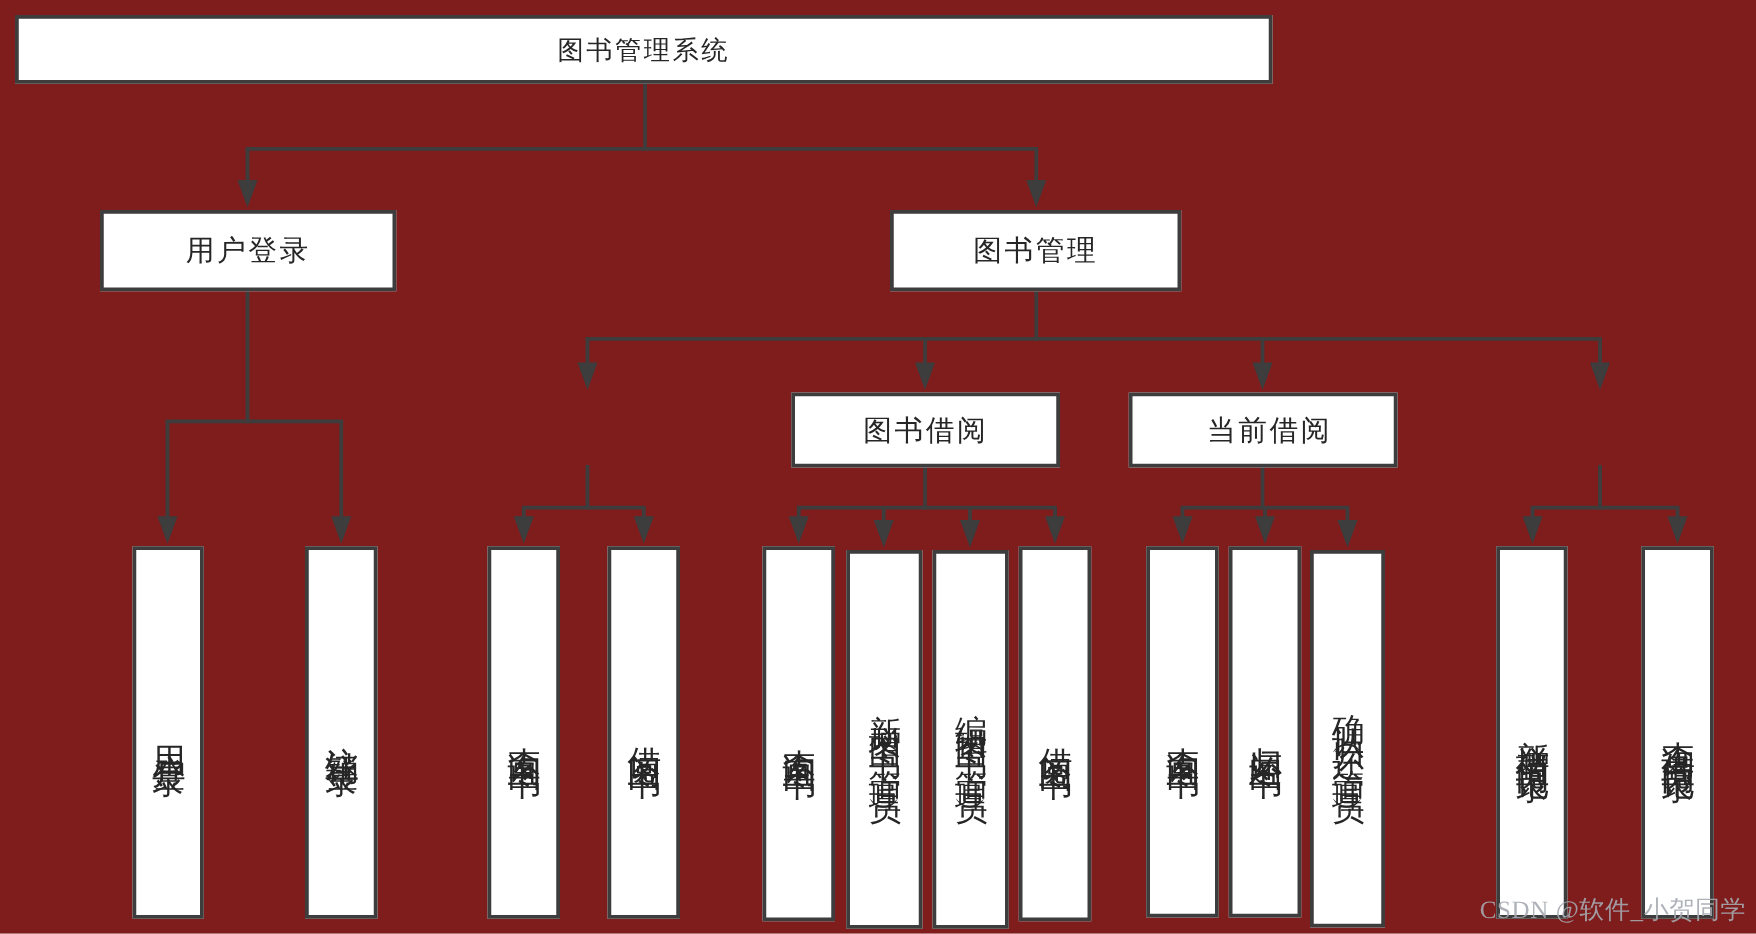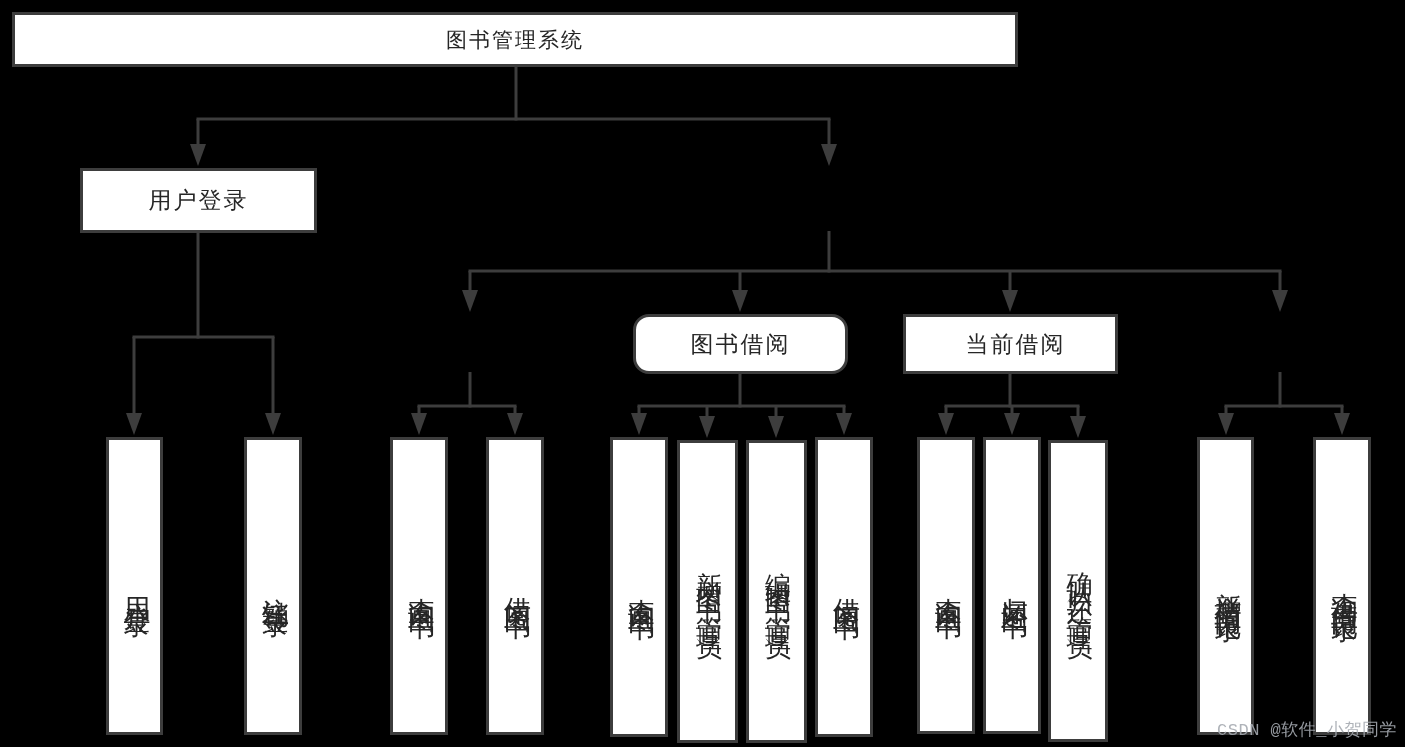--- a/index.html
+++ b/index.html
@@ -1,21 +1,21 @@
 <!DOCTYPE html>
 <html><head>
 <meta charset="utf-8">
 <style>
   html, body { margin: 0; padding: 0; background: #ffffff; }
   .canvas {
     position: relative;
     width: 1405px;
     height: 747px;
-    background: #000000;
-    font-family: Liberation Mono, monospace;
+    background: #7f1d1d;
+    font-family: Liberation Serif, serif;
     overflow: hidden;
   }
   svg.connectors {
     position: absolute;
     left: 0; top: 0;
     width: 1405px; height: 747px;
   }
   .box {
     position: absolute;
     box-sizing: border-box;
@@ -40,21 +40,21 @@
     line-height: 1;
   }
   .leaf.admin span {
     font-size: 26px;
     letter-spacing: 9px;
   }
   .watermark {
     position: absolute;
     right: 8px;
     bottom: 6px;
-    font-size: 17px;
+    font-size: 20px;
     color: rgba(165, 170, 176, 0.9);
     letter-spacing: 0.5px;
     white-space: nowrap;
     z-index: 10;
     margin-top: 45px;
   }
 </style>
 </head>
 <body>
 
@@ -126,22 +126,25 @@
     </g>
   </svg>
 
   <div class="box hbox root-box" style="left:12px; top:12px; width:1006px; height:55px;">
     <span>图书管理系统</span>
   </div>
 
   <div class="box hbox l2-box" style="left:80px; top:168px; width:237px; height:65px;">
     <span>用户登录</span>
   </div>
+  <div class="box hbox l2-box" style="left:712px; top:168px; width:233px; height:65px;">
+    <span>图书管理</span>
+  </div>
 
-  <div class="box hbox l3-box" style="left:633px; top:314px; width:215px; height:60px;border-radius:16px;">
+  <div class="box hbox l3-box" style="left:633px; top:314px; width:215px; height:60px;">
     <span>图书借阅</span>
   </div>
   <div class="box hbox l3-box" style="left:903px; top:314px; width:215px; height:60px;padding-left:10px;">
     <span>当前借阅</span>
   </div>
 
   <div class="box leaf" style="left:106px; top:437px; width:57px; height:298px;">
     <span>用户登录</span>
   </div>
   <div class="box leaf" style="left:244px; top:437px; width:58px; height:298px;">

